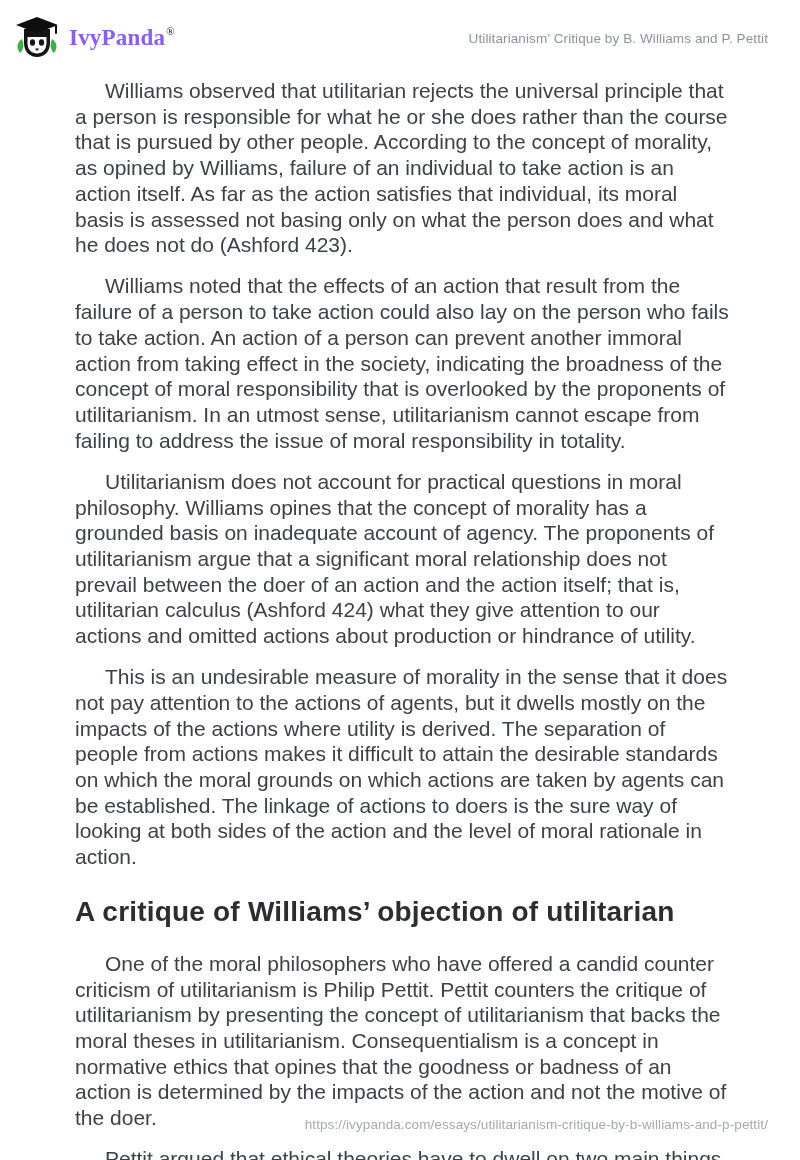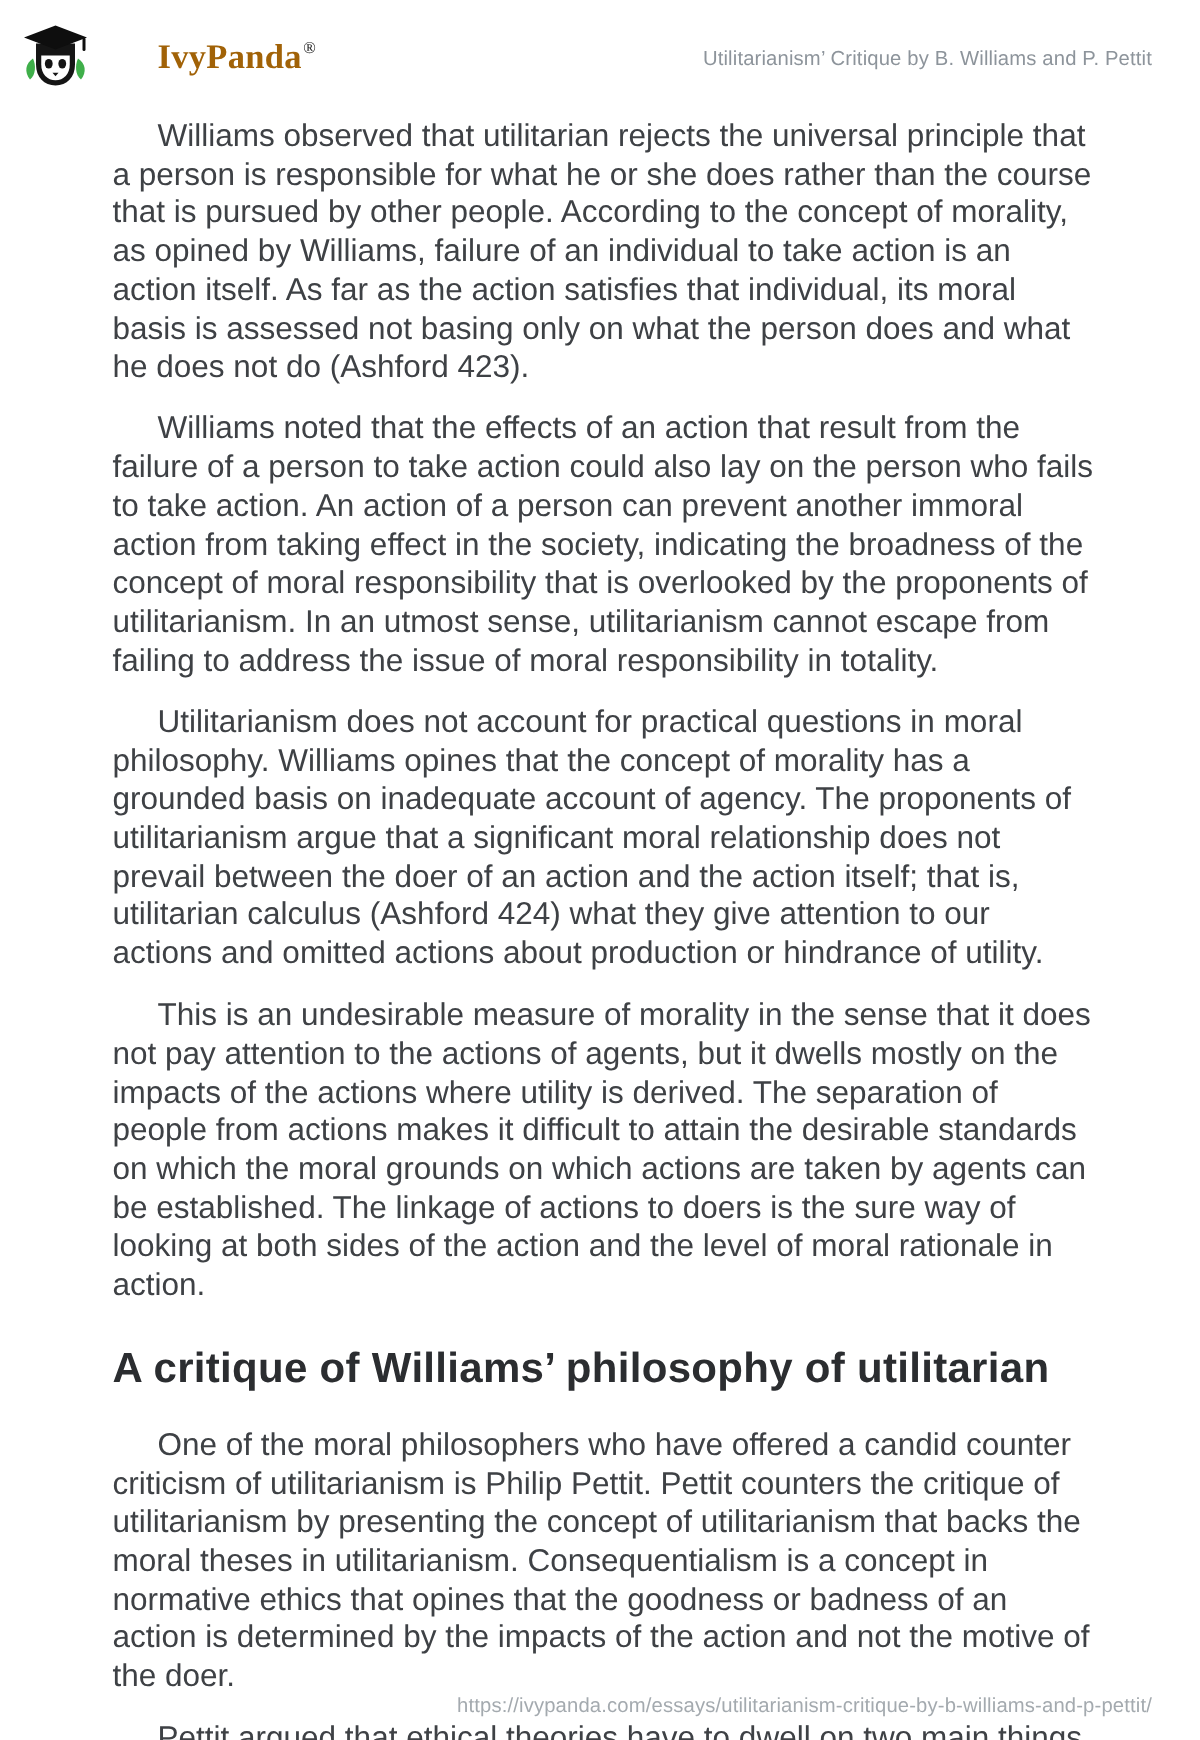--- a/index.html
+++ b/index.html
@@ -17,23 +17,22 @@
     align-items: center;
     height: 66px;
     padding: 10px 32px 0 14px;
   }
   .brand { display: flex; align-items: center; gap: 9px; cursor: pointer; }
   .logo-icon { display: inline-flex; width: 46px; height: 46px; }
   .brand-text {
     font-family: "Liberation Serif", "DejaVu Serif", serif;
     font-size: 23px;
     font-weight: 700;
-    color: #a16207;
+    color: #8b5cf6;
     letter-spacing: 0.2px;
-    margin-left: 36px;
   }
   .brand-reg {
     font-family: "Liberation Serif", "DejaVu Serif", serif;
     font-size: 11px;
     font-weight: 400;
     color: #141414;
     vertical-align: super;
     position: relative;
     top: -4px;
     margin-left: 1px;
@@ -56,21 +55,21 @@
   .content h1 {
     font-size: 28px;
     font-weight: 700;
     color: #2b2d30;
     margin: 26px 0 23px 0;
     letter-spacing: 0.2px;
   }
   .footer {
     position: absolute;
     right: 32px;
-    bottom: 16px;
+    bottom: 28px;
     font-size: 13.5px;
     color: #a4aaaf;
     letter-spacing: 0.1px;
   }
 </style>
 </head>
 <body>
 
 <div class="page">
 
@@ -92,21 +91,21 @@
       <span><span class="brand-text">IvyPanda</span><span class="brand-reg">®</span></span>
     </div>
     <div class="doc-title">Utilitarianism’ Critique by B. Williams and P. Pettit</div>
   </header>
 
   <main class="content">
     <p>Williams observed that utilitarian rejects the universal principle that a person is responsible for what he or she does rather than the course that is pursued by other people. According to the concept of morality, as opined by Williams, failure of an individual to take action is an action itself. As far as the action satisfies that individual, its moral basis is assessed not basing only on what the person does and what he does not do (Ashford 423).</p>
     <p>Williams noted that the effects of an action that result from the failure of a person to take action could also lay on the person who fails to take action. An action of a person can prevent another immoral action from taking effect in the society, indicating the broadness of the concept of moral responsibility that is overlooked by the proponents of utilitarianism. In an utmost sense, utilitarianism cannot escape from failing to address the issue of moral responsibility in totality.</p>
     <p>Utilitarianism does not account for practical questions in moral philosophy. Williams opines that the concept of morality has a grounded basis on inadequate account of agency. The proponents of utilitarianism argue that a significant moral relationship does not prevail between the doer of an action and the action itself; that is, utilitarian calculus (Ashford 424) what they give attention to our actions and omitted actions about production or hindrance of utility.</p>
     <p>This is an undesirable measure of morality in the sense that it does not pay attention to the actions of agents, but it dwells mostly on the impacts of the actions where utility is derived. The separation of people from actions makes it difficult to attain the desirable standards on which the moral grounds on which actions are taken by agents can be established. The linkage of actions to doers is the sure way of looking at both sides of the action and the level of moral rationale in action.</p>
-    <h1>A critique of Williams’ philosophy of utilitarian</h1>
+    <h1>A critique of Williams’ objection of utilitarian</h1>
     <p>One of the moral philosophers who have offered a candid counter criticism of utilitarianism is Philip Pettit. Pettit counters the critique of utilitarianism by presenting the concept of utilitarianism that backs the moral theses in utilitarianism. Consequentialism is a concept in normative ethics that opines that the goodness or badness of an action is determined by the impacts of the action and not the motive of the doer.</p>
     <p>Pettit argued that ethical theories have to dwell on two main things. These are: specifying the good where the good means what is worthwhile and leaning towards the right action where the right action is determined by the effects of the action. This contradicts with the views of Williams, who seems to excavate morality by looking beyond the question of goodness and rightness of an action.</p>
   </main>
 
   <div class="footer">
     <span>https://ivypanda.com/essays/utilitarianism-critique-by-b-williams-and-p-pettit/</span>
   </div>
 
 </div>
 

